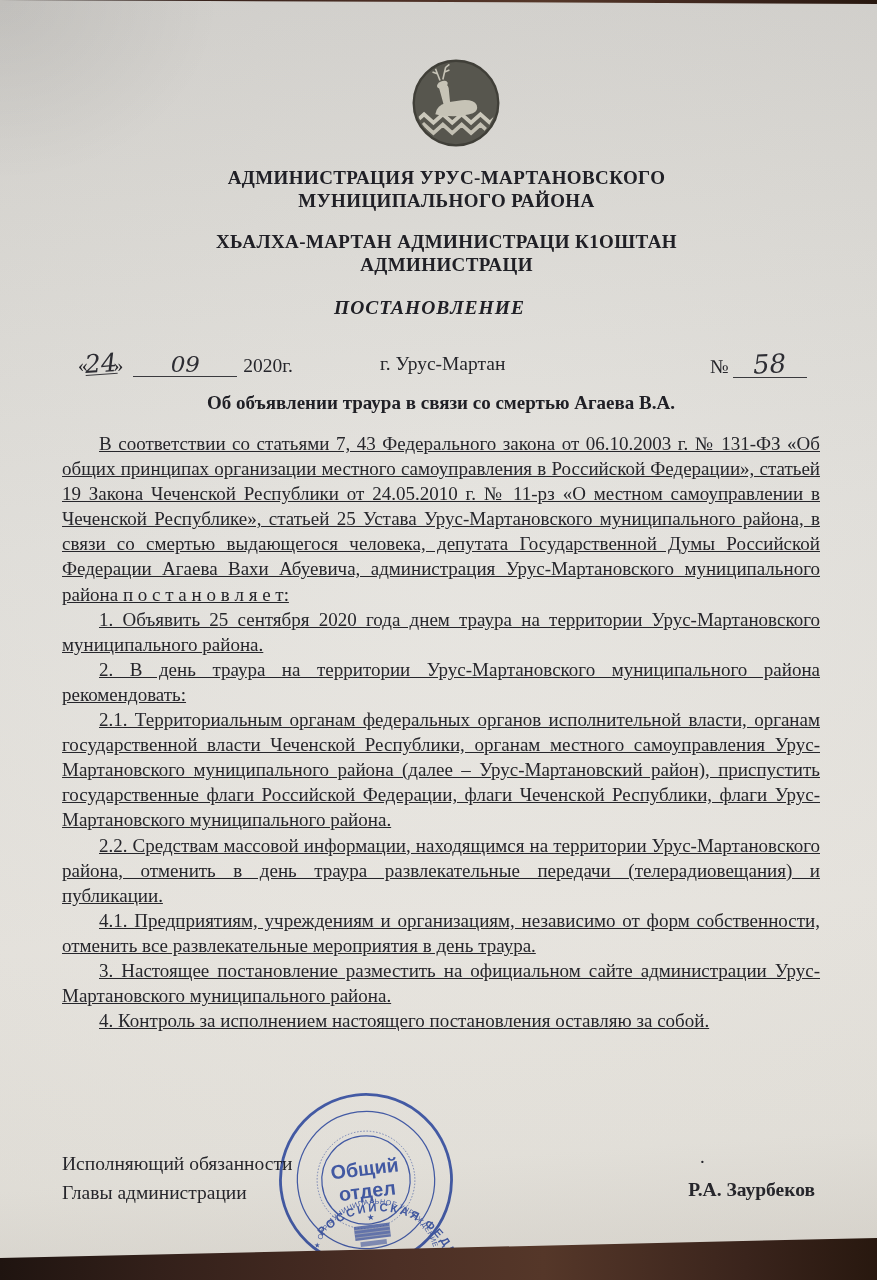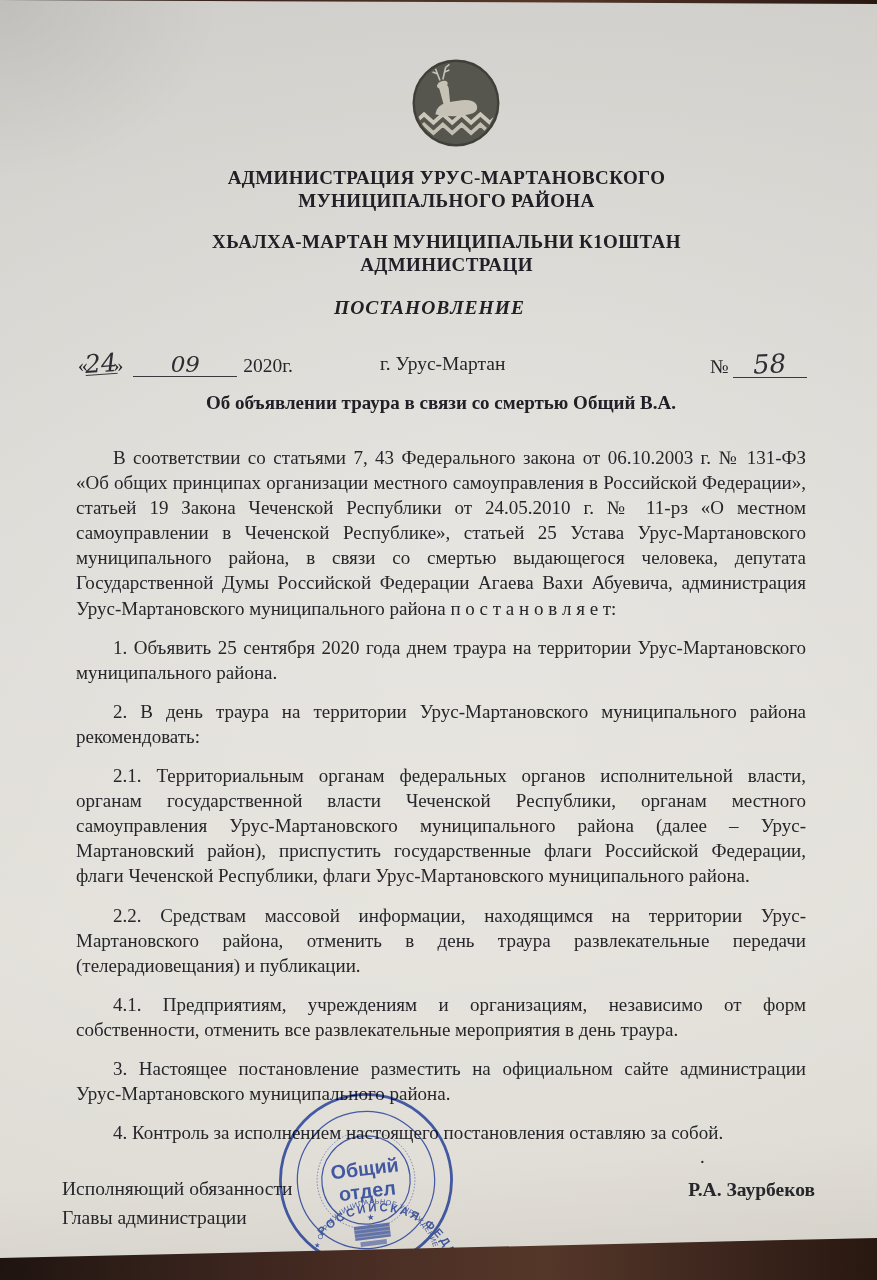--- a/index.html
+++ b/index.html
@@ -32,23 +32,23 @@
     text-align:center;margin:0 6px 17px 10px;line-height:20px;}
   .mline .hand{font-size:23px;}
   .meta .city{position:absolute;left:318px;top:3px;}
   .meta .num-group{position:absolute;left:648px;top:4px;white-space:nowrap;}
   .nline{display:inline-block;width:74px;border-bottom:1.6px solid #3a3a3e;
     text-align:center;margin-left:4px;line-height:20px;}
   .nline .hand{font-size:26px;transform:rotate(-3deg);display:inline-block;}
   .doc-title{position:absolute;left:62px;width:758px;top:392px;text-align:center;
     font-weight:bold;font-size:19px;color:#202026;}
   .body-text{position:absolute;left:62px;top:431px;width:758px;}
-  .body-text p{margin:14px;text-align:justify;text-indent:37px;
-    font-size:19px;line-height:25.1px;color:#26262b;}
-  .sig{position:absolute;left:62px;top:1150px;font-size:19.5px;line-height:28.5px;color:#26262b;margin-top:25px;}
+  .body-text p{margin:0;text-align:justify;text-indent:37px;
+    font-size:19px;line-height:25.1px;color:#26262b;text-decoration:underline;}
+  .sig{position:absolute;left:62px;top:1150px;font-size:19.5px;line-height:28.5px;color:#26262b;}
   .sig-dot{position:absolute;left:700px;top:1146px;font-size:19px;color:#26262b;}
   .sig-name{position:absolute;right:62px;top:1179px;font-size:19.5px;color:#26262b;font-weight:bold;}
   .stamp{position:absolute;left:272px;top:1086px;width:188px;height:188px;
     mix-blend-mode:multiply;opacity:.92;}
 </style>
 </head>
 <body>
 
 <div class="paper">
 
@@ -71,35 +71,35 @@
       </g>
     </g>
   </svg>
 
   <div class="org-header">
     <div class="org-block">
       <div>АДМИНИСТРАЦИЯ УРУС-МАРТАНОВСКОГО</div>
       <div>МУНИЦИПАЛЬНОГО РАЙОНА</div>
     </div>
     <div class="org-block">
-      <div>ХЬАЛХА-МАРТАН МУНИЦИПАЛЬНИ К1ОШТАН</div>
+      <div>ХЬАЛХА-МАРТАН АДМИНИСТРАЦИ К1ОШТАН</div>
       <div>АДМИНИСТРАЦИ</div>
     </div>
   </div>
   <div class="doc-type">ПОСТАНОВЛЕНИЕ</div>
 
   <div class="meta">
     <span class="date-group"><span>«</span><span class="hand day">24</span><span>»</span><span class="mline"><span class="hand">09</span></span><span>2020г.</span>
     </span>
     <span class="city">г. Урус-Мартан</span>
     <span class="num-group"><span>№</span><span class="nline"><span class="hand">58</span></span>
     </span>
   </div>
 
-  <div class="doc-title">Об объявлении траура в связи со смертью Общий В.А.</div>
+  <div class="doc-title">Об объявлении траура в связи со смертью Агаева В.А.</div>
 
   <div class="body-text">
     <p>В соответствии со статьями 7, 43 Федерального закона от 06.10.2003 г. № 131-ФЗ «Об общих принципах организации местного самоуправления в Российской Федерации», статьей 19 Закона Чеченской Республики от 24.05.2010 г. № 11-рз «О местном самоуправлении в Чеченской Республике», статьей 25 Устава Урус-Мартановского муниципального района, в связи со смертью выдающегося человека, депутата Государственной Думы Российской Федерации Агаева Вахи Абуевича, администрация Урус-Мартановского муниципального района п о с т а н о в л я е т:</p>
     <p>1. Объявить 25 сентября 2020 года днем траура на территории Урус-Мартановского муниципального района.</p>
     <p>2. В день траура на территории Урус-Мартановского муниципального района рекомендовать:</p>
     <p>2.1. Территориальным органам федеральных органов исполнительной власти, органам государственной власти Чеченской Республики, органам местного самоуправления Урус-Мартановского муниципального района (далее – Урус-Мартановский район), приспустить государственные флаги Российской Федерации, флаги Чеченской Республики, флаги Урус-Мартановского муниципального района.</p>
     <p>2.2. Средствам массовой информации, находящимся на территории Урус-Мартановского района, отменить в день траура развлекательные передачи (телерадиовещания) и публикации.</p>
     <p>4.1. Предприятиям, учреждениям и организациям, независимо от форм собственности, отменить все развлекательные мероприятия в день траура.</p>
     <p>3. Настоящее постановление разместить на официальном сайте администрации Урус-Мартановского муниципального района.</p>
     <p>4. Контроль за исполнением настоящего постановления оставляю за собой.</p>

